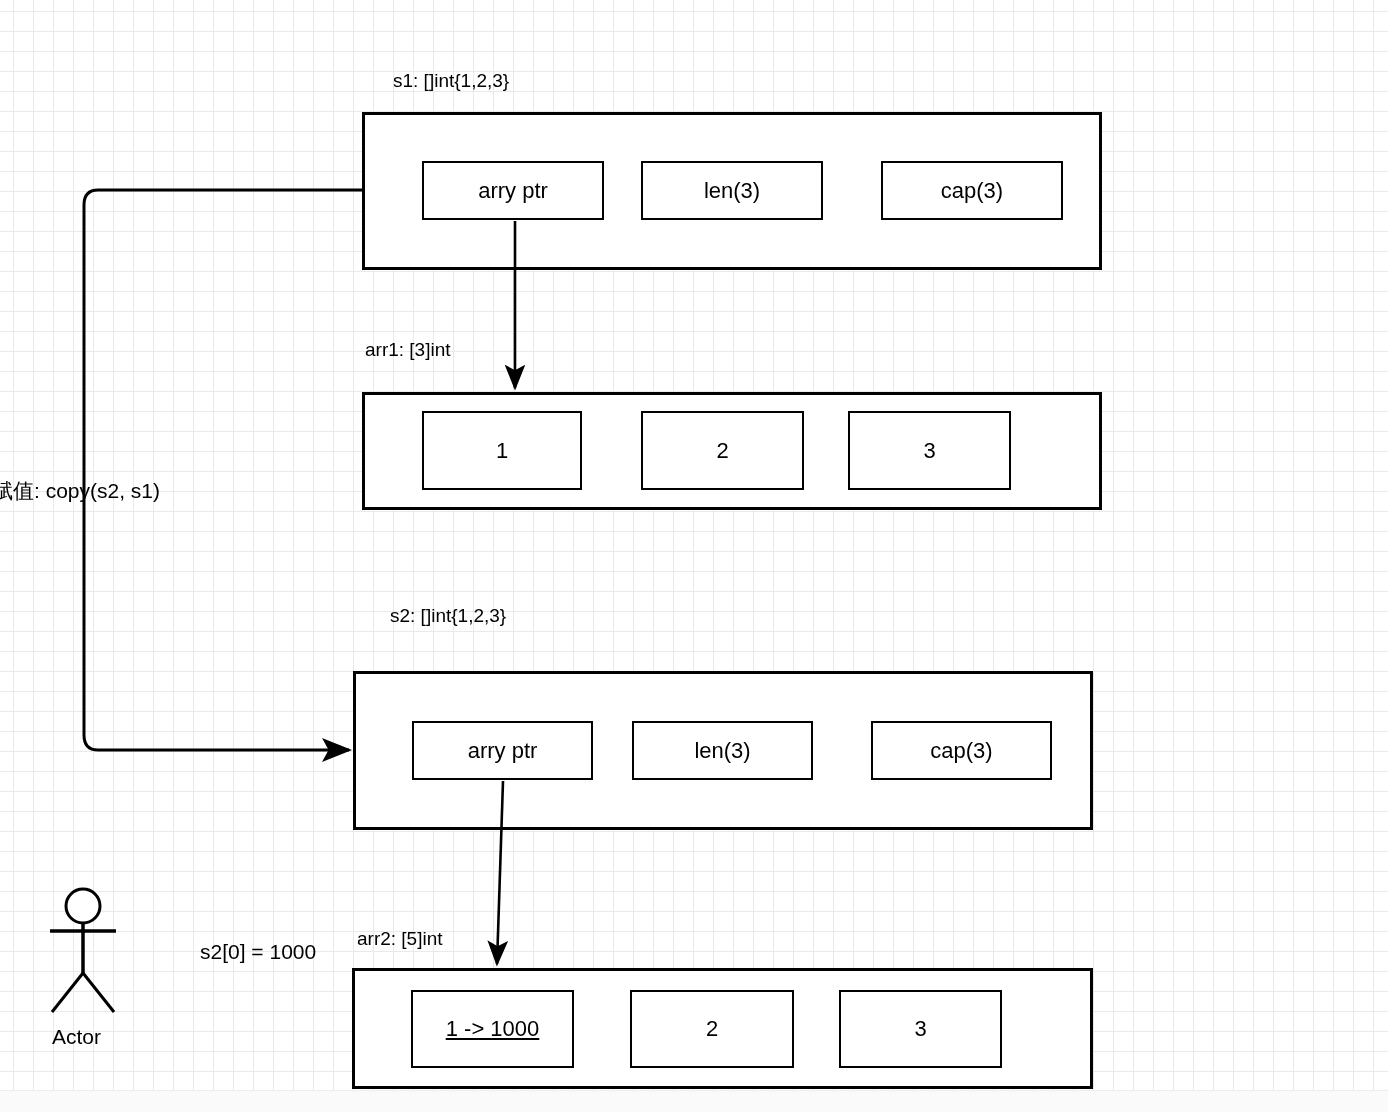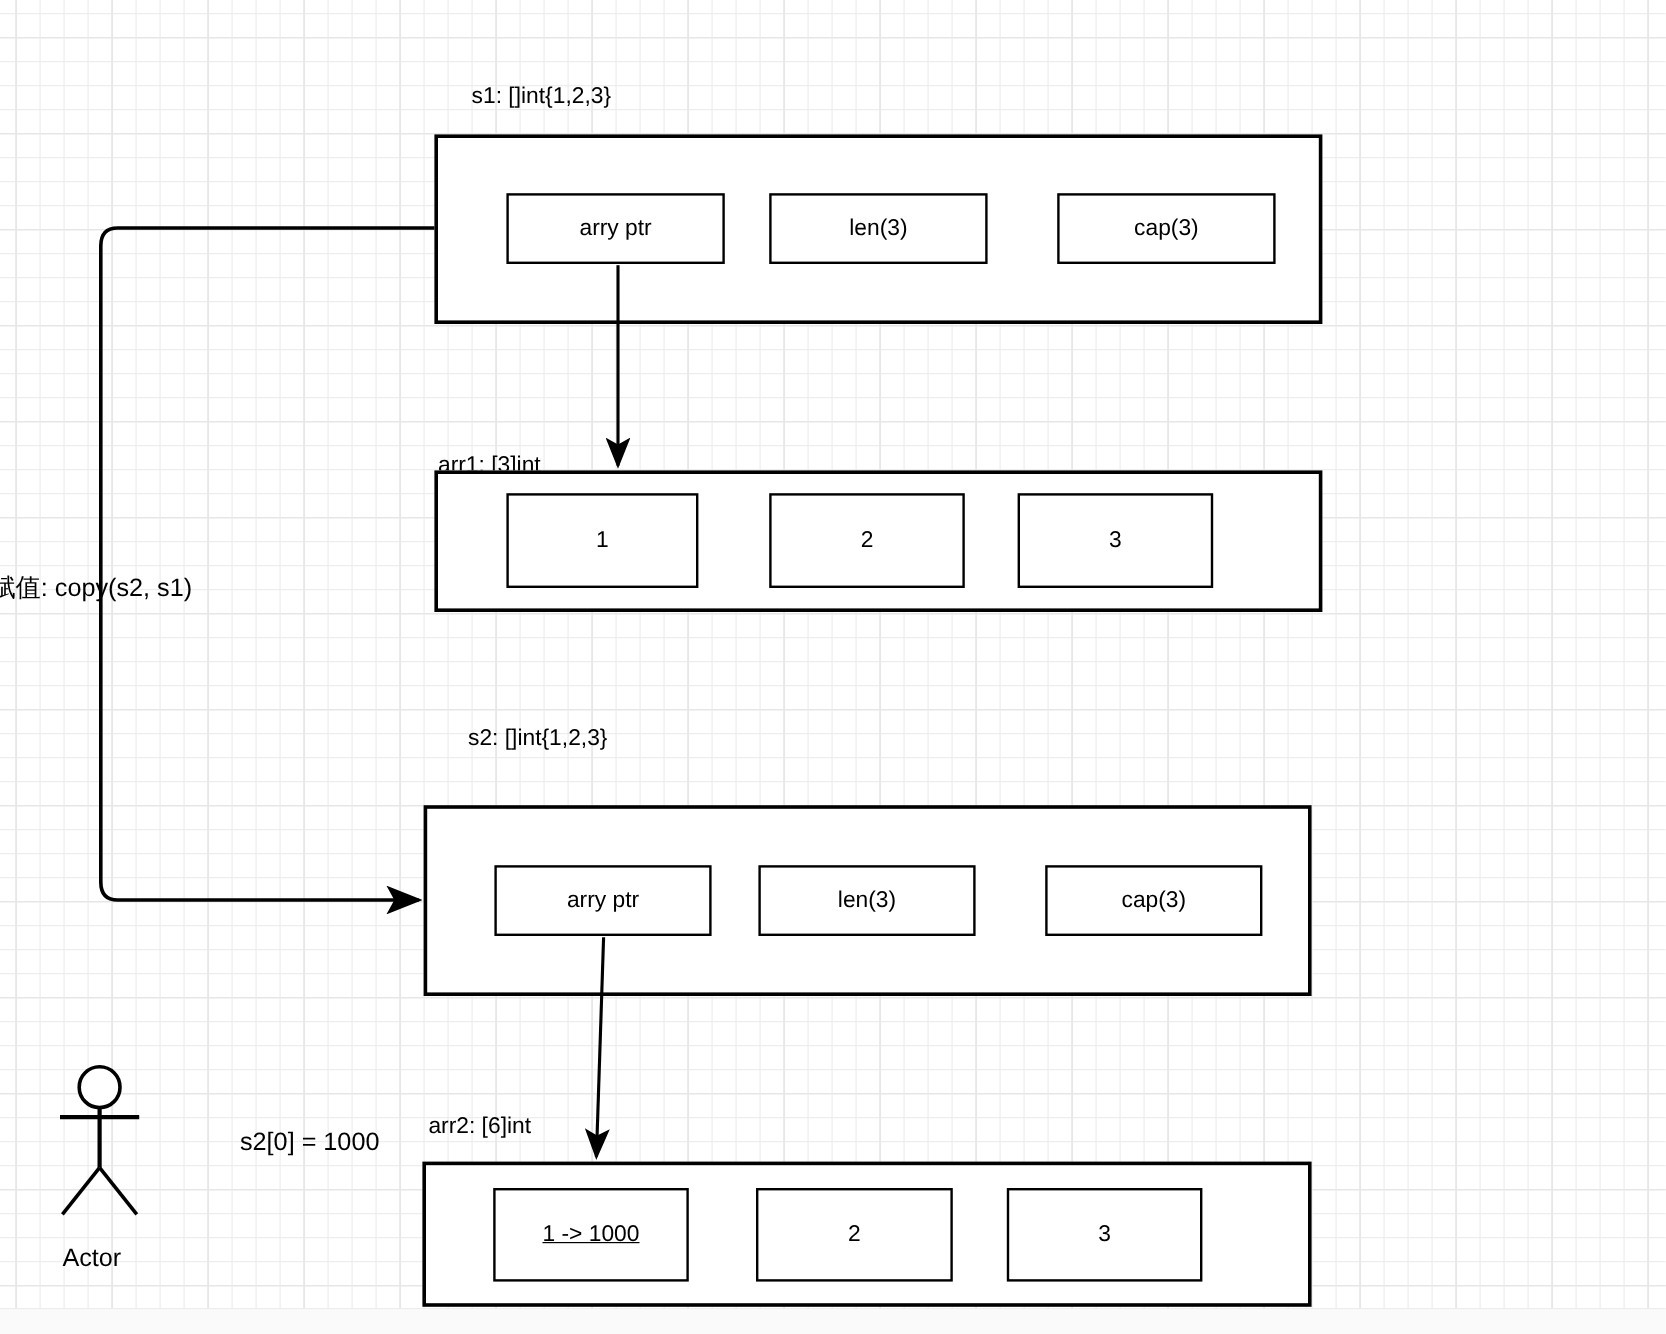--- a/index.html
+++ b/index.html
@@ -68,21 +68,21 @@
   }
 
   .cell {
     position: absolute;
     box-sizing: border-box;
     border: 2px solid #000;
     background: #ffffff;
     display: flex;
     align-items: center;
     justify-content: center;
-    font-size: 19px;
+    font-size: 22px;
     color: #000;
     white-space: nowrap;
   }
 
   .free-label {
     position: absolute;
     font-size: 21px;
     color: #000;
     white-space: nowrap;
     line-height: 1;
@@ -98,56 +98,55 @@
     overflow: visible;
   }
   svg.overlay * { pointer-events: auto; }
 
   .actor-label {
     position: absolute;
     font-size: 21px;
     color: #000;
     white-space: nowrap;
     line-height: 1;
-    margin-top: 12px;
   }
 </style>
 </head>
 <body>
 
 <div id="canvas">
 
   <div class="node-label" style="left:393px; top:71px;">s1: []int{1,2,3}</div>
 
   <div class="outer-box" id="s1-box" style="left:362px; top:112px; width:740px; height:158px;">
   </div>
 
   <div class="cell" style="left:422px; top:161px; width:182px; height:59px;">arry ptr</div>
   <div class="cell" style="left:641px; top:161px; width:182px; height:59px;">len(3)</div>
   <div class="cell" style="left:881px; top:161px; width:182px; height:59px;">cap(3)</div>
 
-  <div class="node-label" style="left:365px; top:340px;margin-top:38px;">arr1: [3]int</div>
+  <div class="node-label" style="left:365px; top:340px;">arr1: [3]int</div>
 
   <div class="outer-box" id="arr1-box" style="left:362px; top:392px; width:740px; height:118px;">
   </div>
 
   <div class="cell" style="left:422px; top:411px; width:160px; height:79px;">1</div>
   <div class="cell" style="left:641px; top:411px; width:163px; height:79px;">2</div>
   <div class="cell" style="left:848px; top:411px; width:163px; height:79px;">3</div>
 
   <div class="node-label" style="left:390px; top:606px;">s2: []int{1,2,3}</div>
 
   <div class="outer-box" id="s2-box" style="left:353px; top:671px; width:740px; height:159px;">
   </div>
 
   <div class="cell" style="left:412px; top:721px; width:181px; height:59px;">arry ptr</div>
   <div class="cell" style="left:632px; top:721px; width:181px; height:59px;">len(3)</div>
   <div class="cell" style="left:871px; top:721px; width:181px; height:59px;">cap(3)</div>
 
-  <div class="node-label" style="left:357px; top:929px;">arr2: [6]int</div>
+  <div class="node-label" style="left:357px; top:929px;">arr2: [5]int</div>
 
   <div class="outer-box" id="arr2-box" style="left:352px; top:968px; width:741px; height:121px;">
   </div>
 
   <div class="cell" style="left:411px; top:990px; width:163px; height:78px;text-decoration:underline;">1 -&gt; 1000</div>
   <div class="cell" style="left:630px; top:990px; width:164px; height:78px;">2</div>
   <div class="cell" style="left:839px; top:990px; width:163px; height:78px;">3</div>
 
   <div class="free-label" style="left:-8px; top:480px;">赋值: copy(s2, s1)</div>
 

